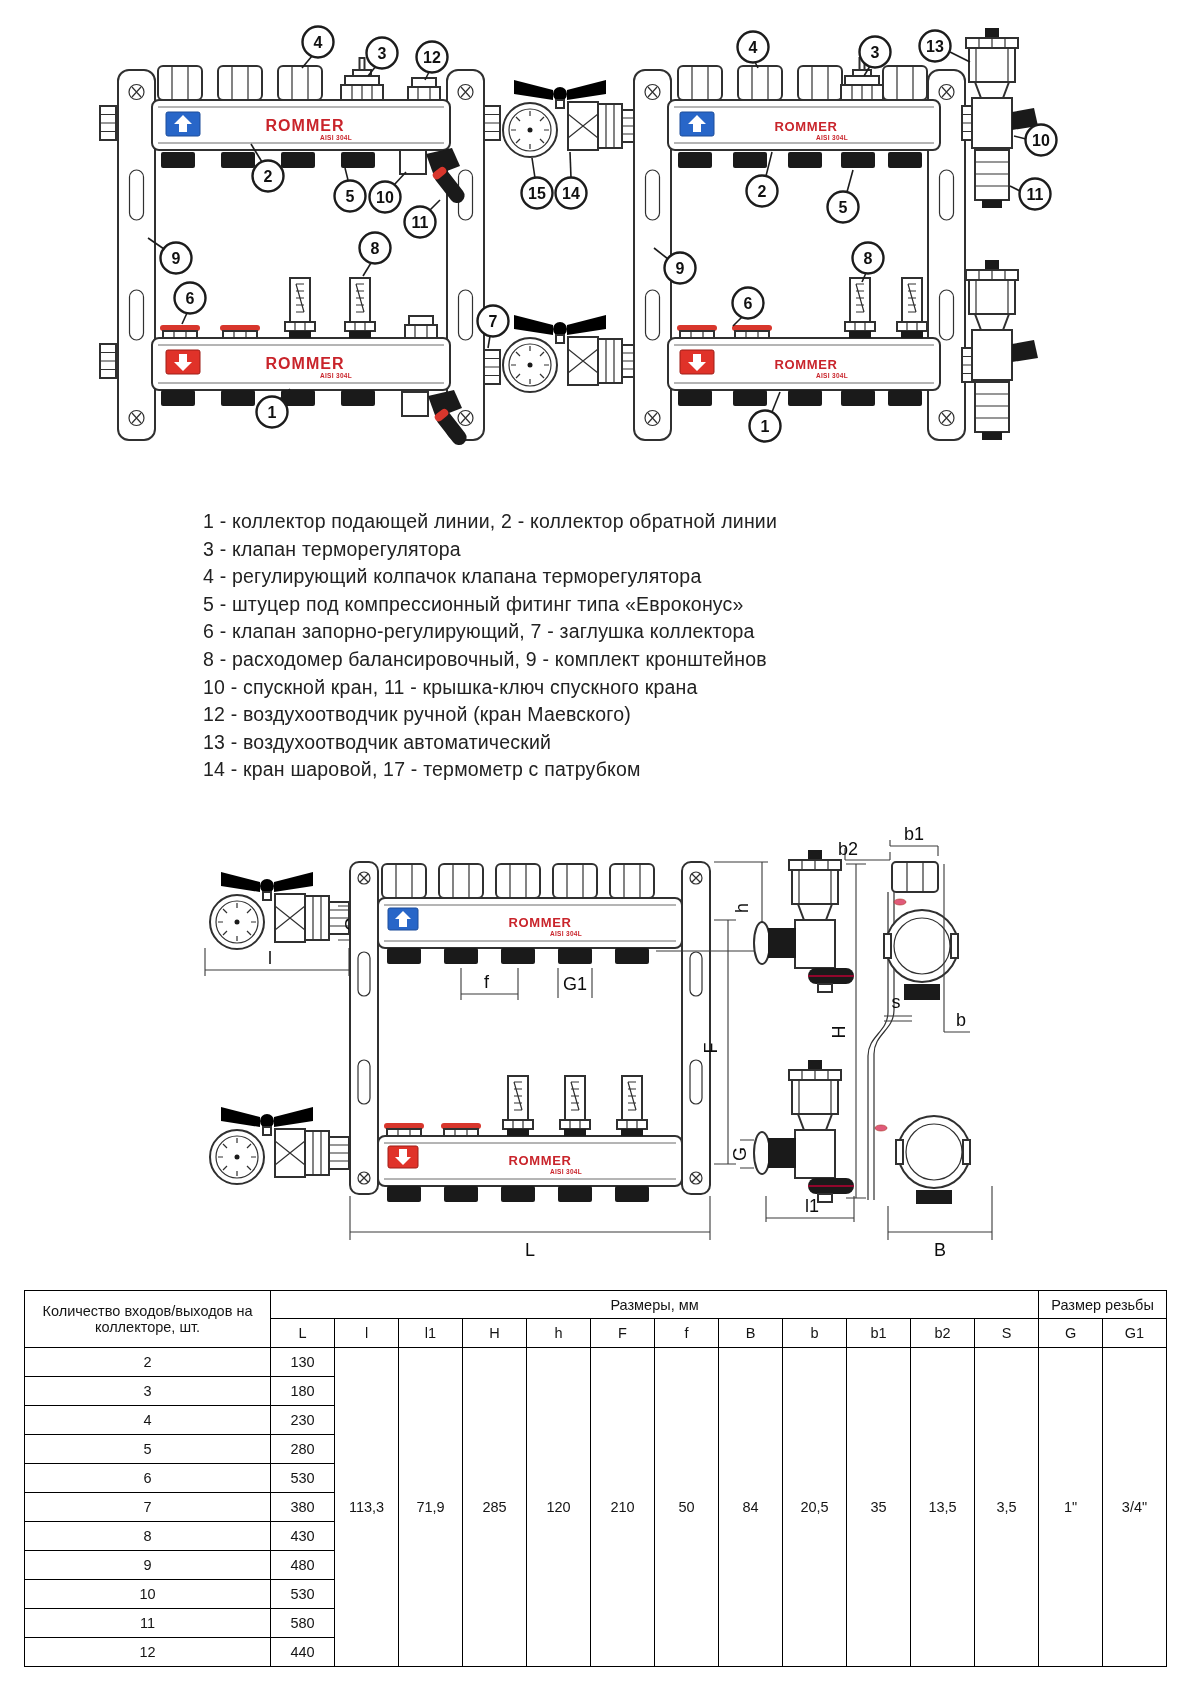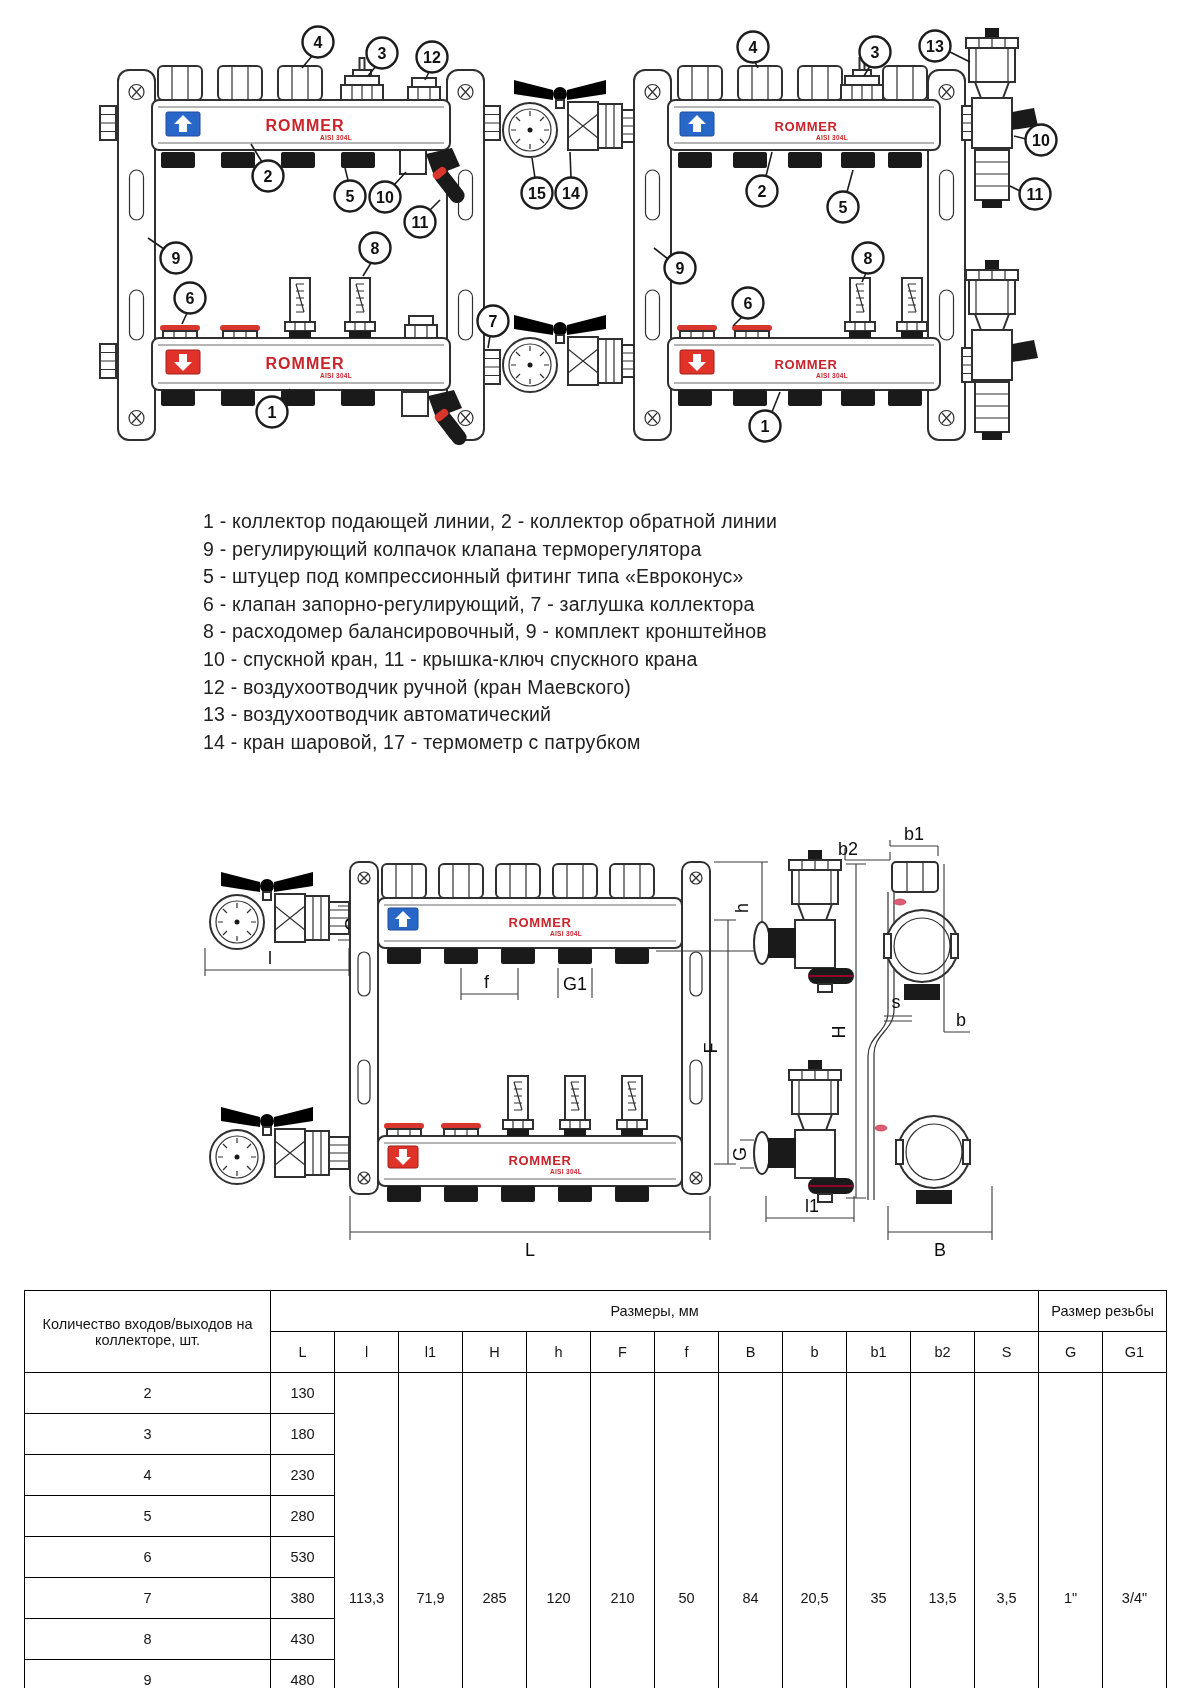--- a/index.html
+++ b/index.html
@@ -23,21 +23,21 @@
   .dim{stroke:#3a3a3a;stroke-width:1.1;fill:none;}
   .dlab{font:18px "Liberation Sans",sans-serif;fill:#0d0d0d;}
   .dot{fill:#e05a7a;stroke:#a32;stroke-width:.6;}
   
   .legend{position:absolute;left:203px;top:461px;font-size:19.5px;line-height:27.6px;
           color:#222;letter-spacing:.2px;white-space:nowrap;margin-top:47px;}
   
   table.dims{position:absolute;left:24px;top:1290px;width:1142px;border-collapse:collapse;
              table-layout:fixed;font-size:14.5px;color:#141414;background:#fff;}
   table.dims th,table.dims td{border:1.6px solid #000;text-align:center;vertical-align:middle;
-             padding:12px;font-weight:normal;overflow:hidden;}
+             padding:0;font-weight:normal;overflow:hidden;}
   table.dims thead tr.r1{height:28px;}
   table.dims thead tr.r2{height:29px;}
   table.dims tbody tr{height:29px;}
   table.dims th.c1{padding:12px 14px;}
 </style>
 </head>
 <body>
 
 <div id="page">
 
@@ -562,21 +562,22 @@
   </g>
 
   <style>
     .bv-blue .handle{fill:#2866c8;stroke:#1c4c9a;stroke-width:1;}
     .bv-red .handle{fill:#e03229;stroke:#9e1d17;stroke-width:1;}
   </style>
 </svg>
 
 <div class="legend">
   <div>1 - коллектор подающей линии, 2 - коллектор обратной линии</div>
-  <div>9 - регулирующий колпачок клапана терморегулятора</div>
+  <div>3 - клапан терморегулятора</div>
+  <div>4 - регулирующий колпачок клапана терморегулятора</div>
   <div>5 - штуцер под компрессионный фитинг типа «Евроконус»</div>
   <div>6 - клапан запорно-регулирующий, 7 - заглушка коллектора</div>
   <div>8 - расходомер балансировочный, 9 - комплект кронштейнов</div>
   <div>10 - спускной кран, 11 - крышка-ключ спускного крана</div>
   <div>12 - воздухоотводчик ручной (кран Маевского)</div>
   <div>13 - воздухоотводчик автоматический</div>
   <div>14 - кран шаровой, 17 - термометр с патрубком</div>
 </div>
 
 <table class="dims">

